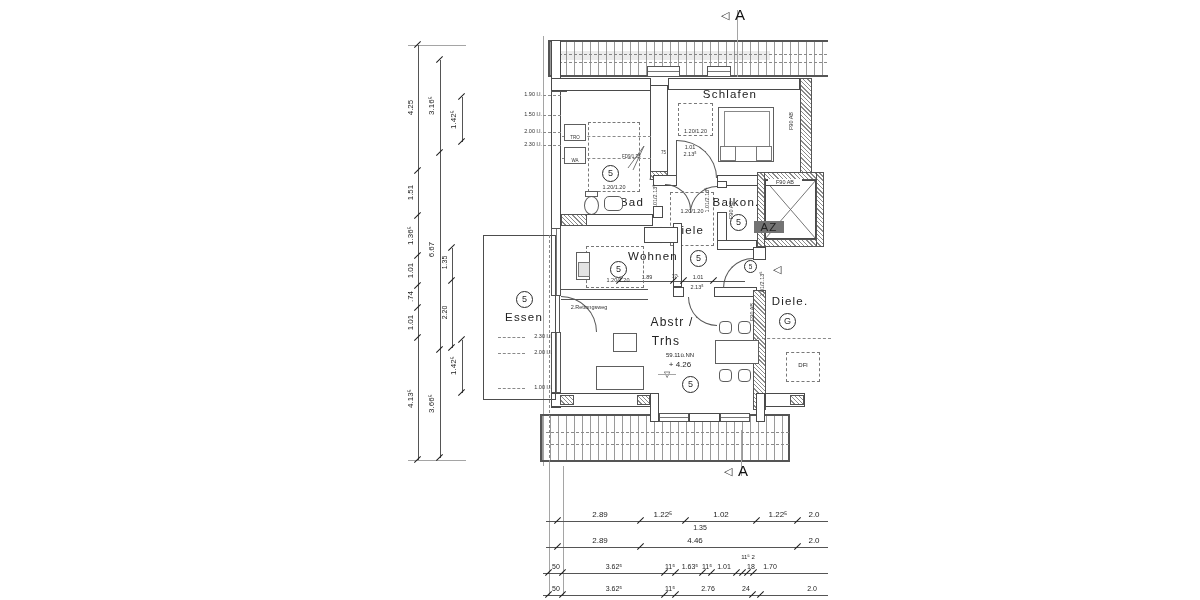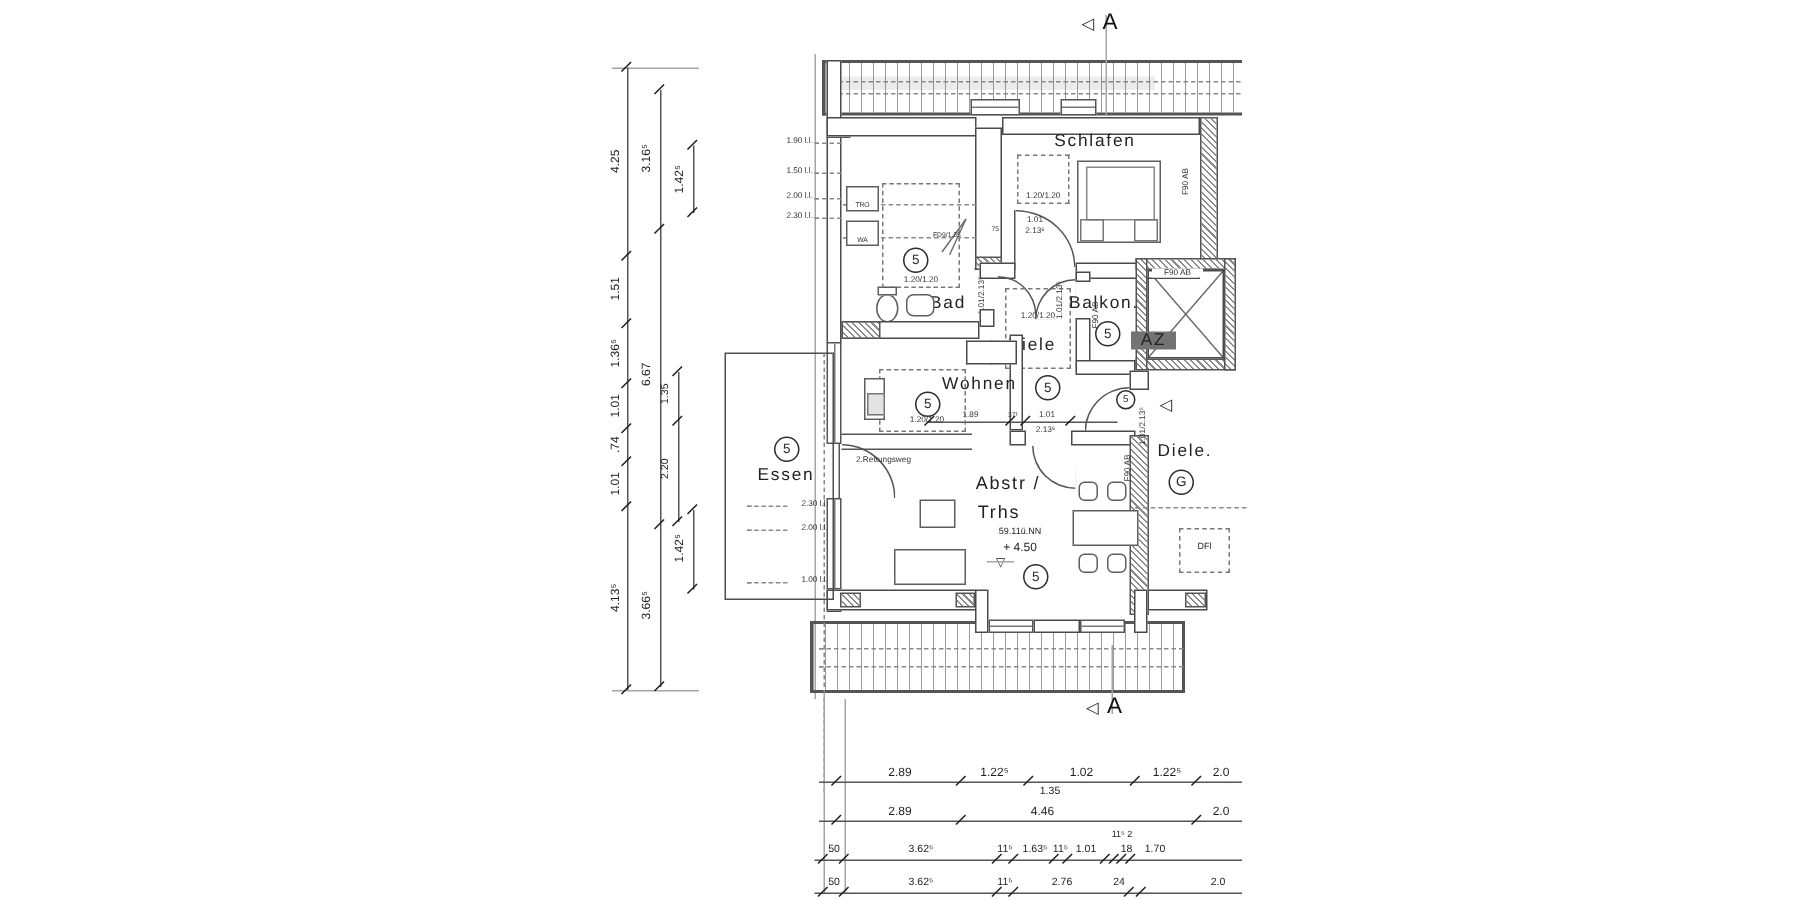--- a/index.html
+++ b/index.html
@@ -187,21 +187,21 @@
   <span class="sm" style="left:598px;top:277px;width:40px">1.20/1.20</span>
   <div class="furn" style="left:576px;top:252px;width:14px;height:28px">
     <div class="a" style="left:1px;top:9px;width:10px;height:13px;border:1px solid #777;background:#e3e3e3"></div>
   </div>
   <div class="a" style="left:561px;top:289px;width:87px;height:9px;border-top:1.2px solid #555;border-bottom:1.2px solid #555"></div>
   <span class="sm" style="left:566px;top:304px;width:46px">2.Rettungsweg</span>
 
   <div class="room" style="left:642px;top:315px;width:60px;font-size:12px">Abstr /</div>
   <div class="room" style="left:642px;top:334px;width:48px;font-size:12px">Trhs</div>
   <span class="f6 dl" style="left:656px;top:352px;width:48px">59.11ü.NN</span>
-  <span class="dl" style="left:656px;top:360px;width:48px">+ 4.50</span>
+  <span class="dl" style="left:656px;top:360px;width:48px">+ 4.26</span>
   <span class="dl" style="left:660px;top:370px;width:14px;font-size:8px">▽</span>
   <div class="lh thin" style="left:658px;top:374px;width:18px"></div>
   <div class="circ" style="left:682px;top:376px">5</div>
   <div class="furn" style="left:715px;top:340px;width:44px;height:24px"></div>
   <div class="furn" style="left:719px;top:321px;width:13px;height:13px;border-radius:4px"></div>
   <div class="furn" style="left:738px;top:321px;width:13px;height:13px;border-radius:4px"></div>
   <div class="furn" style="left:719px;top:369px;width:13px;height:13px;border-radius:4px"></div>
   <div class="furn" style="left:738px;top:369px;width:13px;height:13px;border-radius:4px"></div>
   <div class="furn" style="left:613px;top:333px;width:24px;height:19px"></div>
   <div class="furn" style="left:596px;top:366px;width:48px;height:24px"></div>

